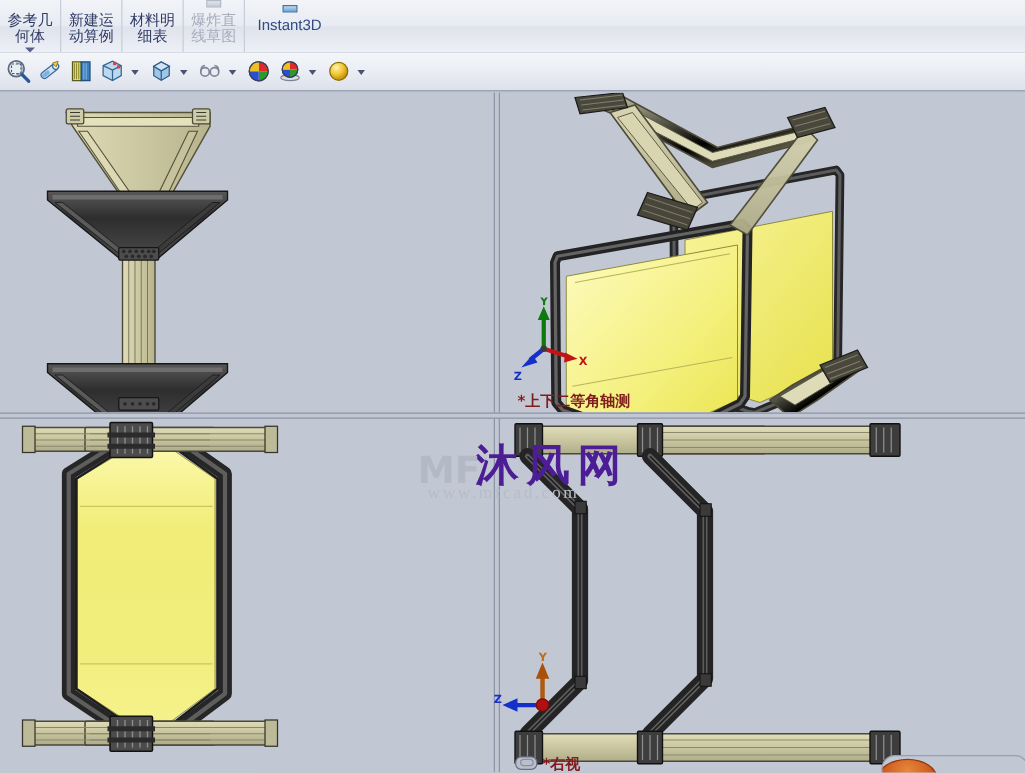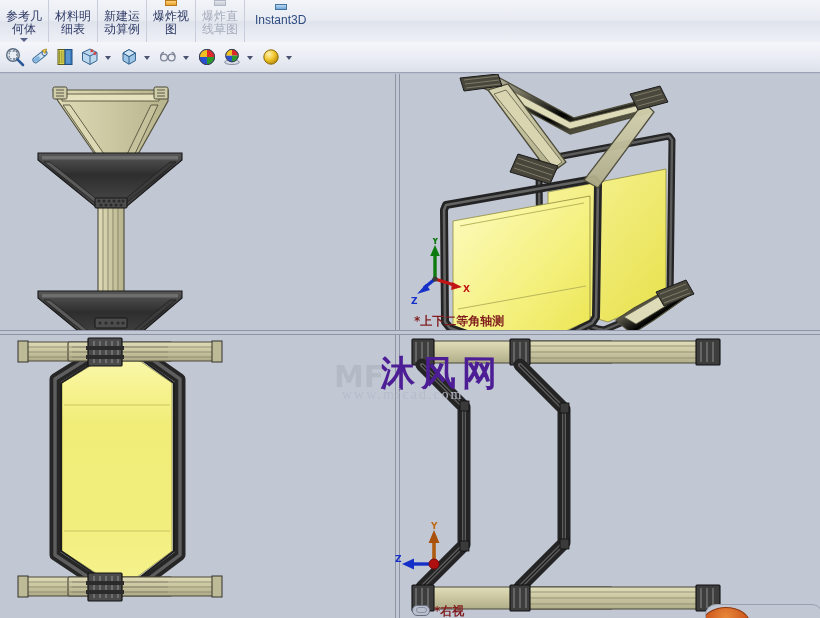--- a/index.html
+++ b/index.html
@@ -174,40 +174,33 @@
       <div class="txtwrap" style="padding-top:0">
         <span class="lbl">参考几</span>
         <span class="lbl">何体</span>
       </div>
       <div class="caret"></div>
     </div>
 
     <div class="rb-tab">
       <div class="rb-ic"></div>
       <div class="txtwrap">
+        <span class="lbl">新建运</span>
+        <span class="lbl">动算例</span>
+      </div>
+    </div>
+
+    <div class="rb-tab">
+      <div class="rb-ic"></div>
+      <div class="txtwrap">
         <span class="lbl">材料明</span>
         <span class="lbl">细表</span>
       </div>
     </div>
 
-    <div class="rb-tab">
-      <div class="rb-ic"></div>
-      <div class="txtwrap">
-        <span class="lbl">新建运</span>
-        <span class="lbl">动算例</span>
-      </div>
-    </div>
-
-    <div class="rb-tab">
-      <div class="rb-ic orange"></div>
-      <div class="txtwrap">
-        <span class="lbl">爆炸视</span>
-        <span class="lbl">图</span>
-      </div>
-    </div>
 
     <div class="rb-tab dim">
       <div class="rb-ic grey"></div>
       <div class="txtwrap">
         <span class="lbl">爆炸直</span>
         <span class="lbl">线草图</span>
       </div>
     </div>
 
     <div class="rb-tab instant">

